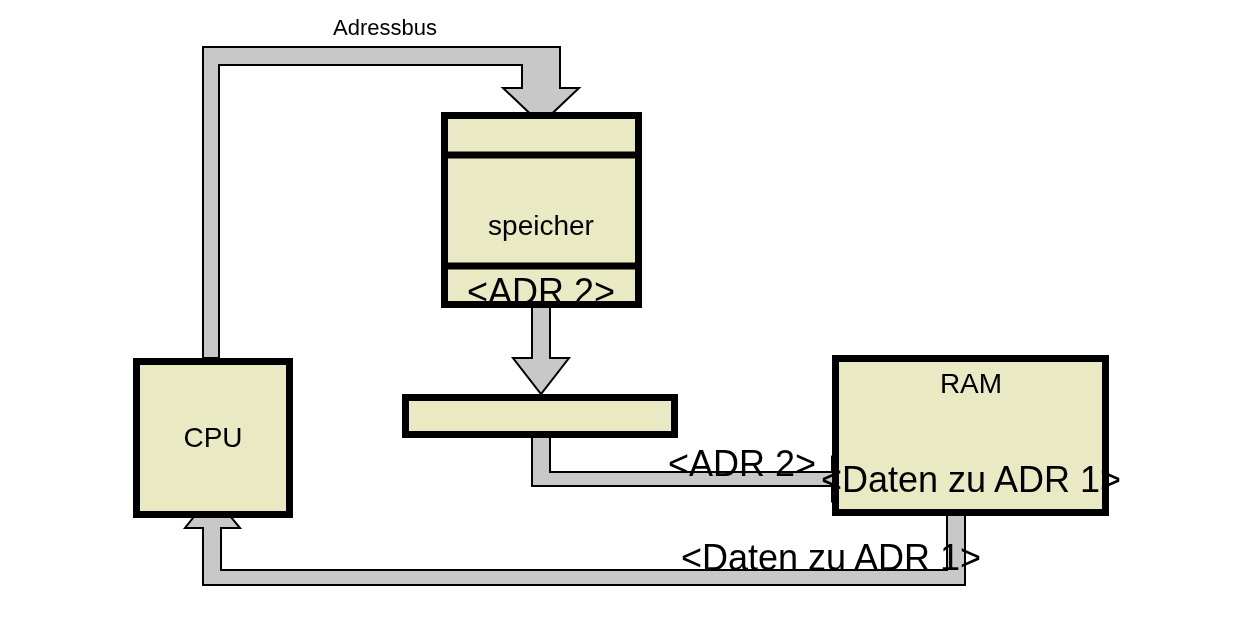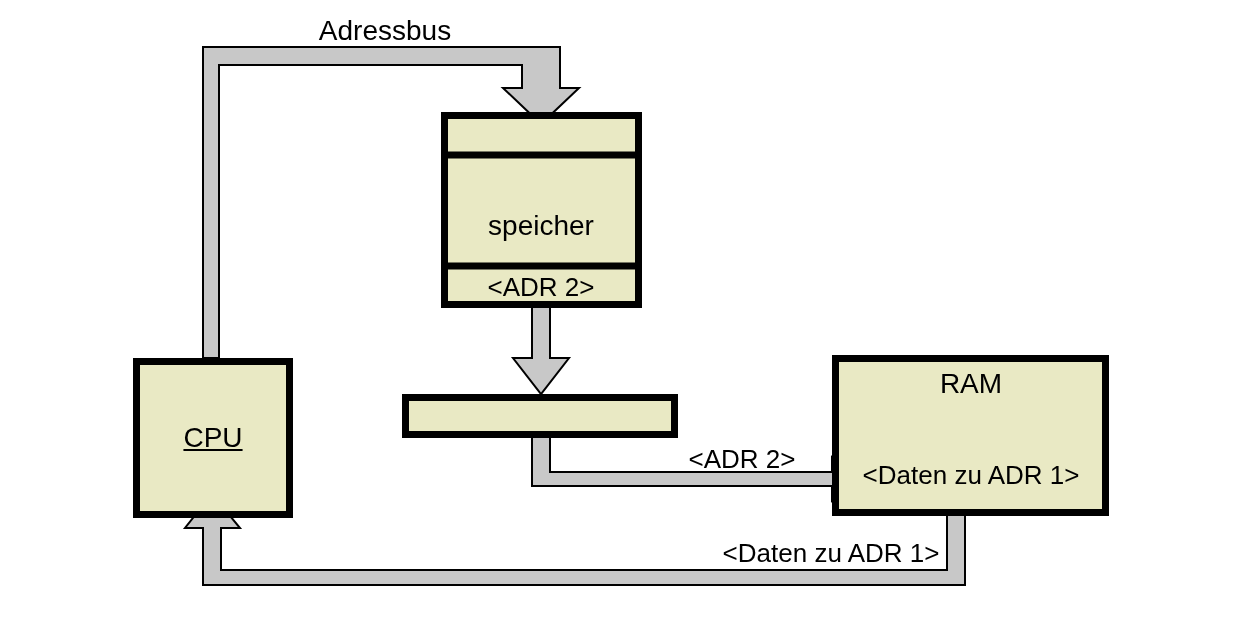--- a/index.html
+++ b/index.html
@@ -25,23 +25,23 @@
   .bus { fill: #c8c8c8; stroke: #000000; stroke-width: 2; }
   .boxframe { fill: #e9e9c4; stroke: #000000; stroke-width: 7; }
   .divider { stroke: #000000; stroke-width: 7; }
 
   .lbl {
     position: absolute;
     color: #000000;
     white-space: nowrap;
     line-height: 1;
   }
-  .lbl-30 { font-size: 28px; }
+  .lbl-30 { font-size: 22px; }
   .lbl-28 { font-size: 28px; }
-  .lbl-26 { font-size: 26px; }
+  .lbl-26 { font-size: 36px; }
   .center { transform: translateX(-50%); text-align: center; }
 </style>
 </head>
 <body>
 
 <div id="stage">
 
   <svg class="layer" viewBox="0 0 1234 617">
 
     <g>
@@ -125,21 +125,21 @@
   </svg>
 
   <div class="lbl lbl-30 center" style="left:385px; top:17px;">Adressbus</div>
 
   <div class="lbl lbl-26 center" style="left:541px; top:125px;"></div>
 
   <div class="lbl lbl-28 center" style="left:541px; top:212px;">speicher</div>
 
   <div class="lbl lbl-26 center" style="left:541px; top:274px;">&lt;ADR 2&gt;</div>
 
-  <div class="lbl lbl-28 center" style="left:213px; top:424px;text-decoration:underline;">CPU</div>
+  <div class="lbl lbl-28 center" style="left:213px; top:424px;">CPU</div>
 
 
   <div class="lbl lbl-28 center" style="left:971px; top:370px;">RAM</div>
   <div class="lbl lbl-26 center" style="left:971px; top:462px;">&lt;Daten zu ADR 1&gt;</div>
 
   <div class="lbl lbl-26 center" style="left:742px; top:446px;">&lt;ADR 2&gt;</div>
 
   <div class="lbl lbl-26 center" style="left:831px; top:540px;">&lt;Daten zu ADR 1&gt;</div>
 
 </div>

